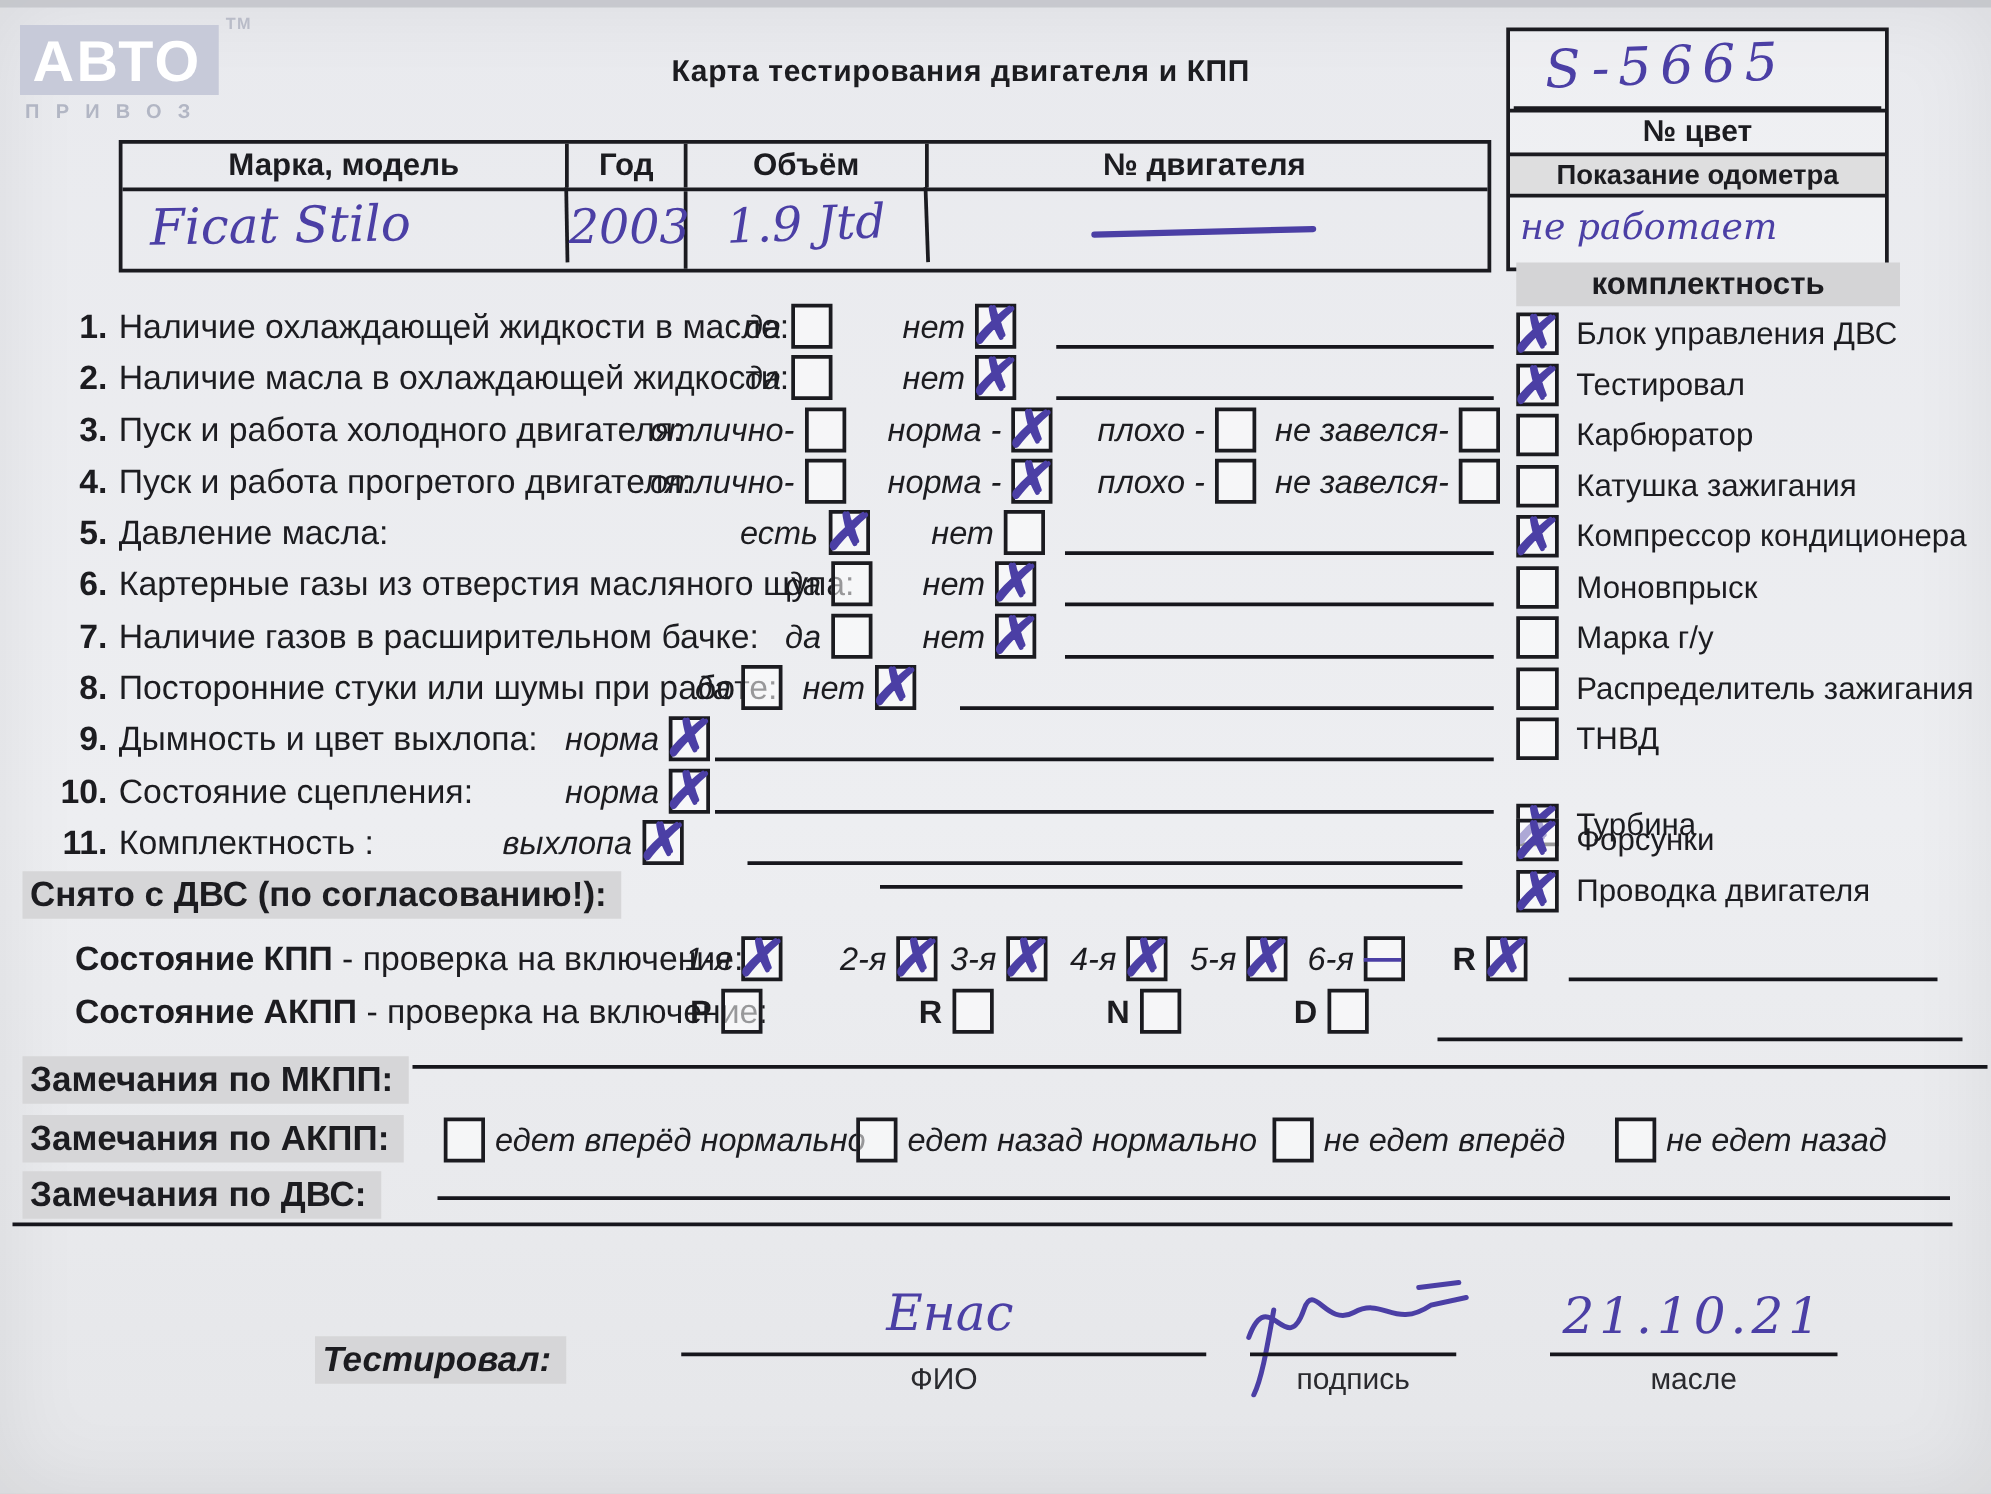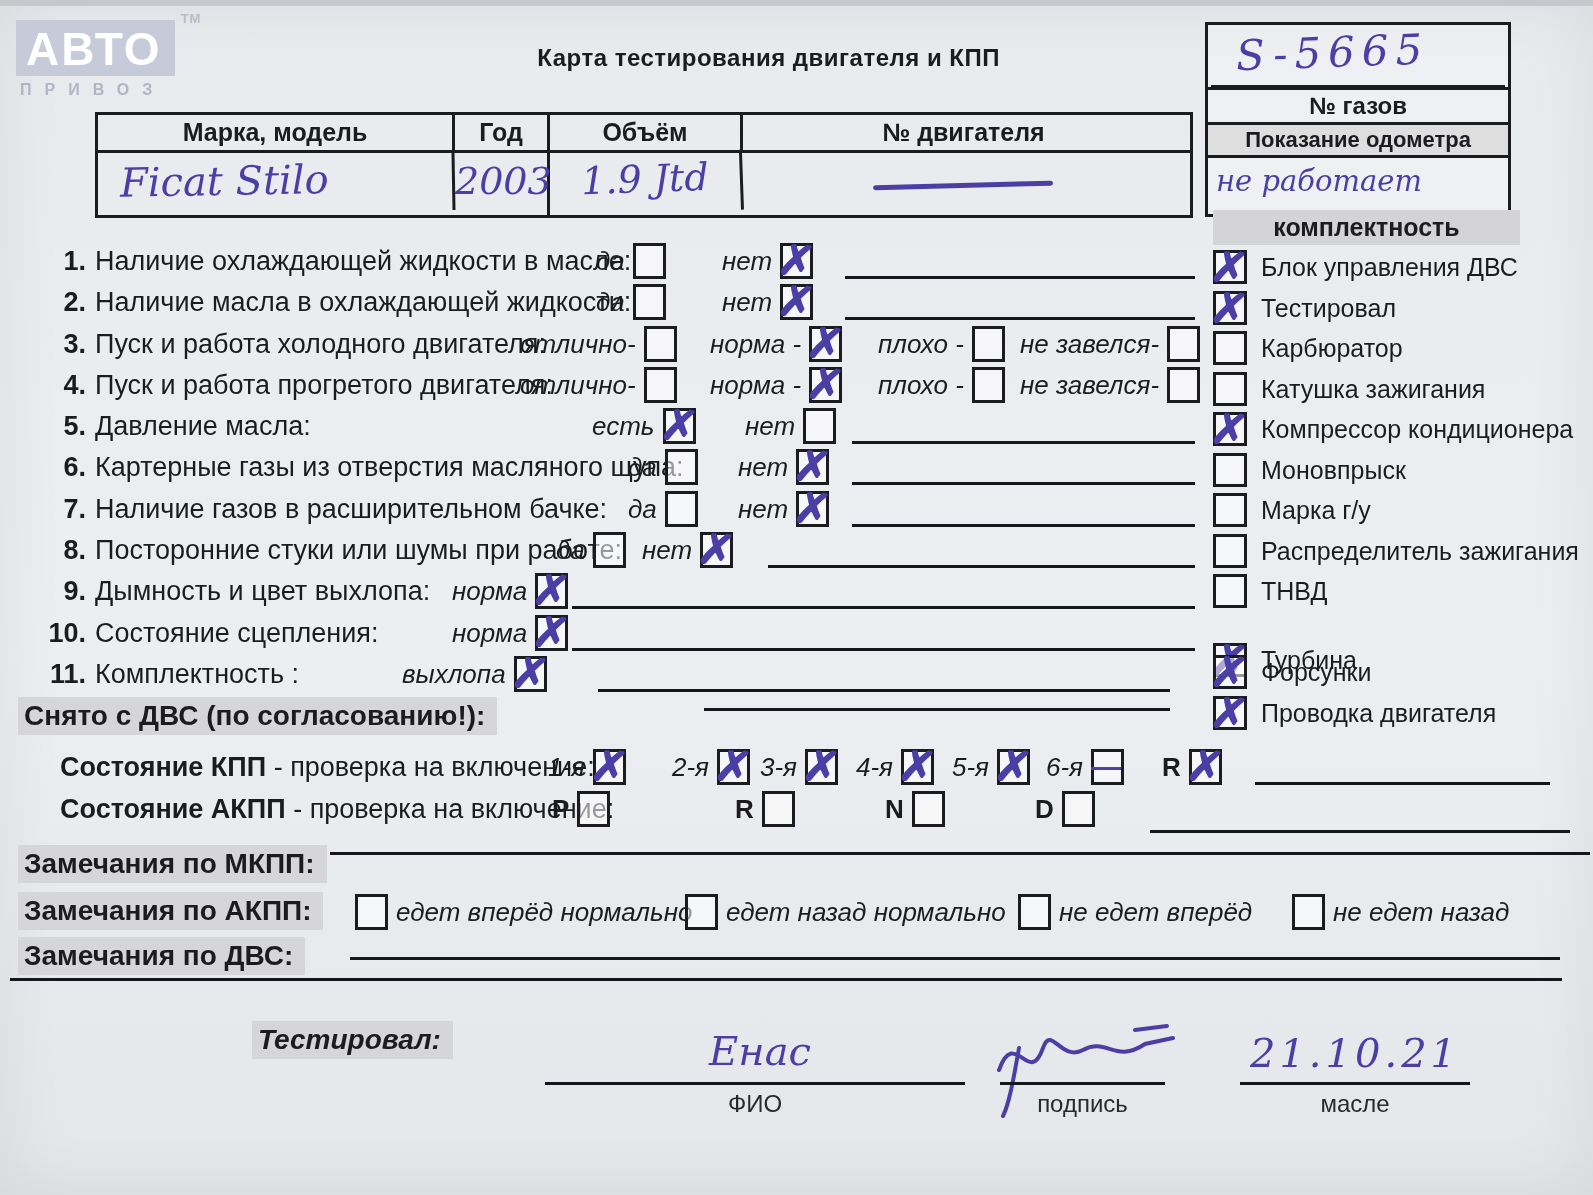--- a/index.html
+++ b/index.html
@@ -76,21 +76,21 @@
 
   <div class="abs logo">
     <div class="logo-block"><span>АВТО</span><span class="logo-tm">TM</span></div>
     <div class="logo-sub">ПРИВОЗ</div>
   </div>
 
   <h1 class="abs title">Карта тестирования двигателя и КПП</h1>
 
   <div class="abs autobox">
     <div class="autobox-val hw">S-5665</div>
-    <div class="autobox-lbl">№ газов</div>
+    <div class="autobox-lbl">№ цвет</div>
     <div class="autobox-odo">Показание одометра</div>
     <div class="autobox-odoval hw">не работает</div>
   </div>
 
   <div class="abs vtable">
     <div class="vrow hdr">
       <div class="vcell">Марка, модель</div>
       <div class="vcell">Год</div>
       <div class="vcell">Объём</div>
       <div class="vcell">№ двигателя</div>
@@ -397,21 +397,21 @@
     </div>
   <div class="abs eq-item" style="top:655px">
       <span class="cb checked"></span>
       <span>Форсунки</span>
     </div>
   <div class="abs eq-item" style="top:696px">
       <span class="cb checked"></span>
       <span>Проводка двигателя</span>
     </div>
 
-  <div class="abs" style="left:252px;top:1024px">
+  <div class="abs" style="left:252px;top:1072px">
     <span class="graylbl" style="font-style:italic">Тестировал:</span>
   </div>
 
   <div class="abs hw" style="left:600px;top:1028px;width:320px;text-align:center;font-size:40px">Енас</div>
   <span class="abs fio-line" style="left:545px;top:1082px;width:420px"></span>
   <div class="abs caption" style="left:545px;top:1090px;width:420px;text-align:center">ФИО</div>
 
   <svg class="abs sig-svg" style="left:985px;top:1008px" width="200" height="110" viewBox="0 0 200 110">
     <path d="M14,62 C30,18 44,80 58,40 C66,16 76,54 98,42 C122,29 130,56 160,36 L188,30"></path>
     <path d="M34,40 C28,74 24,96 18,108"></path>

